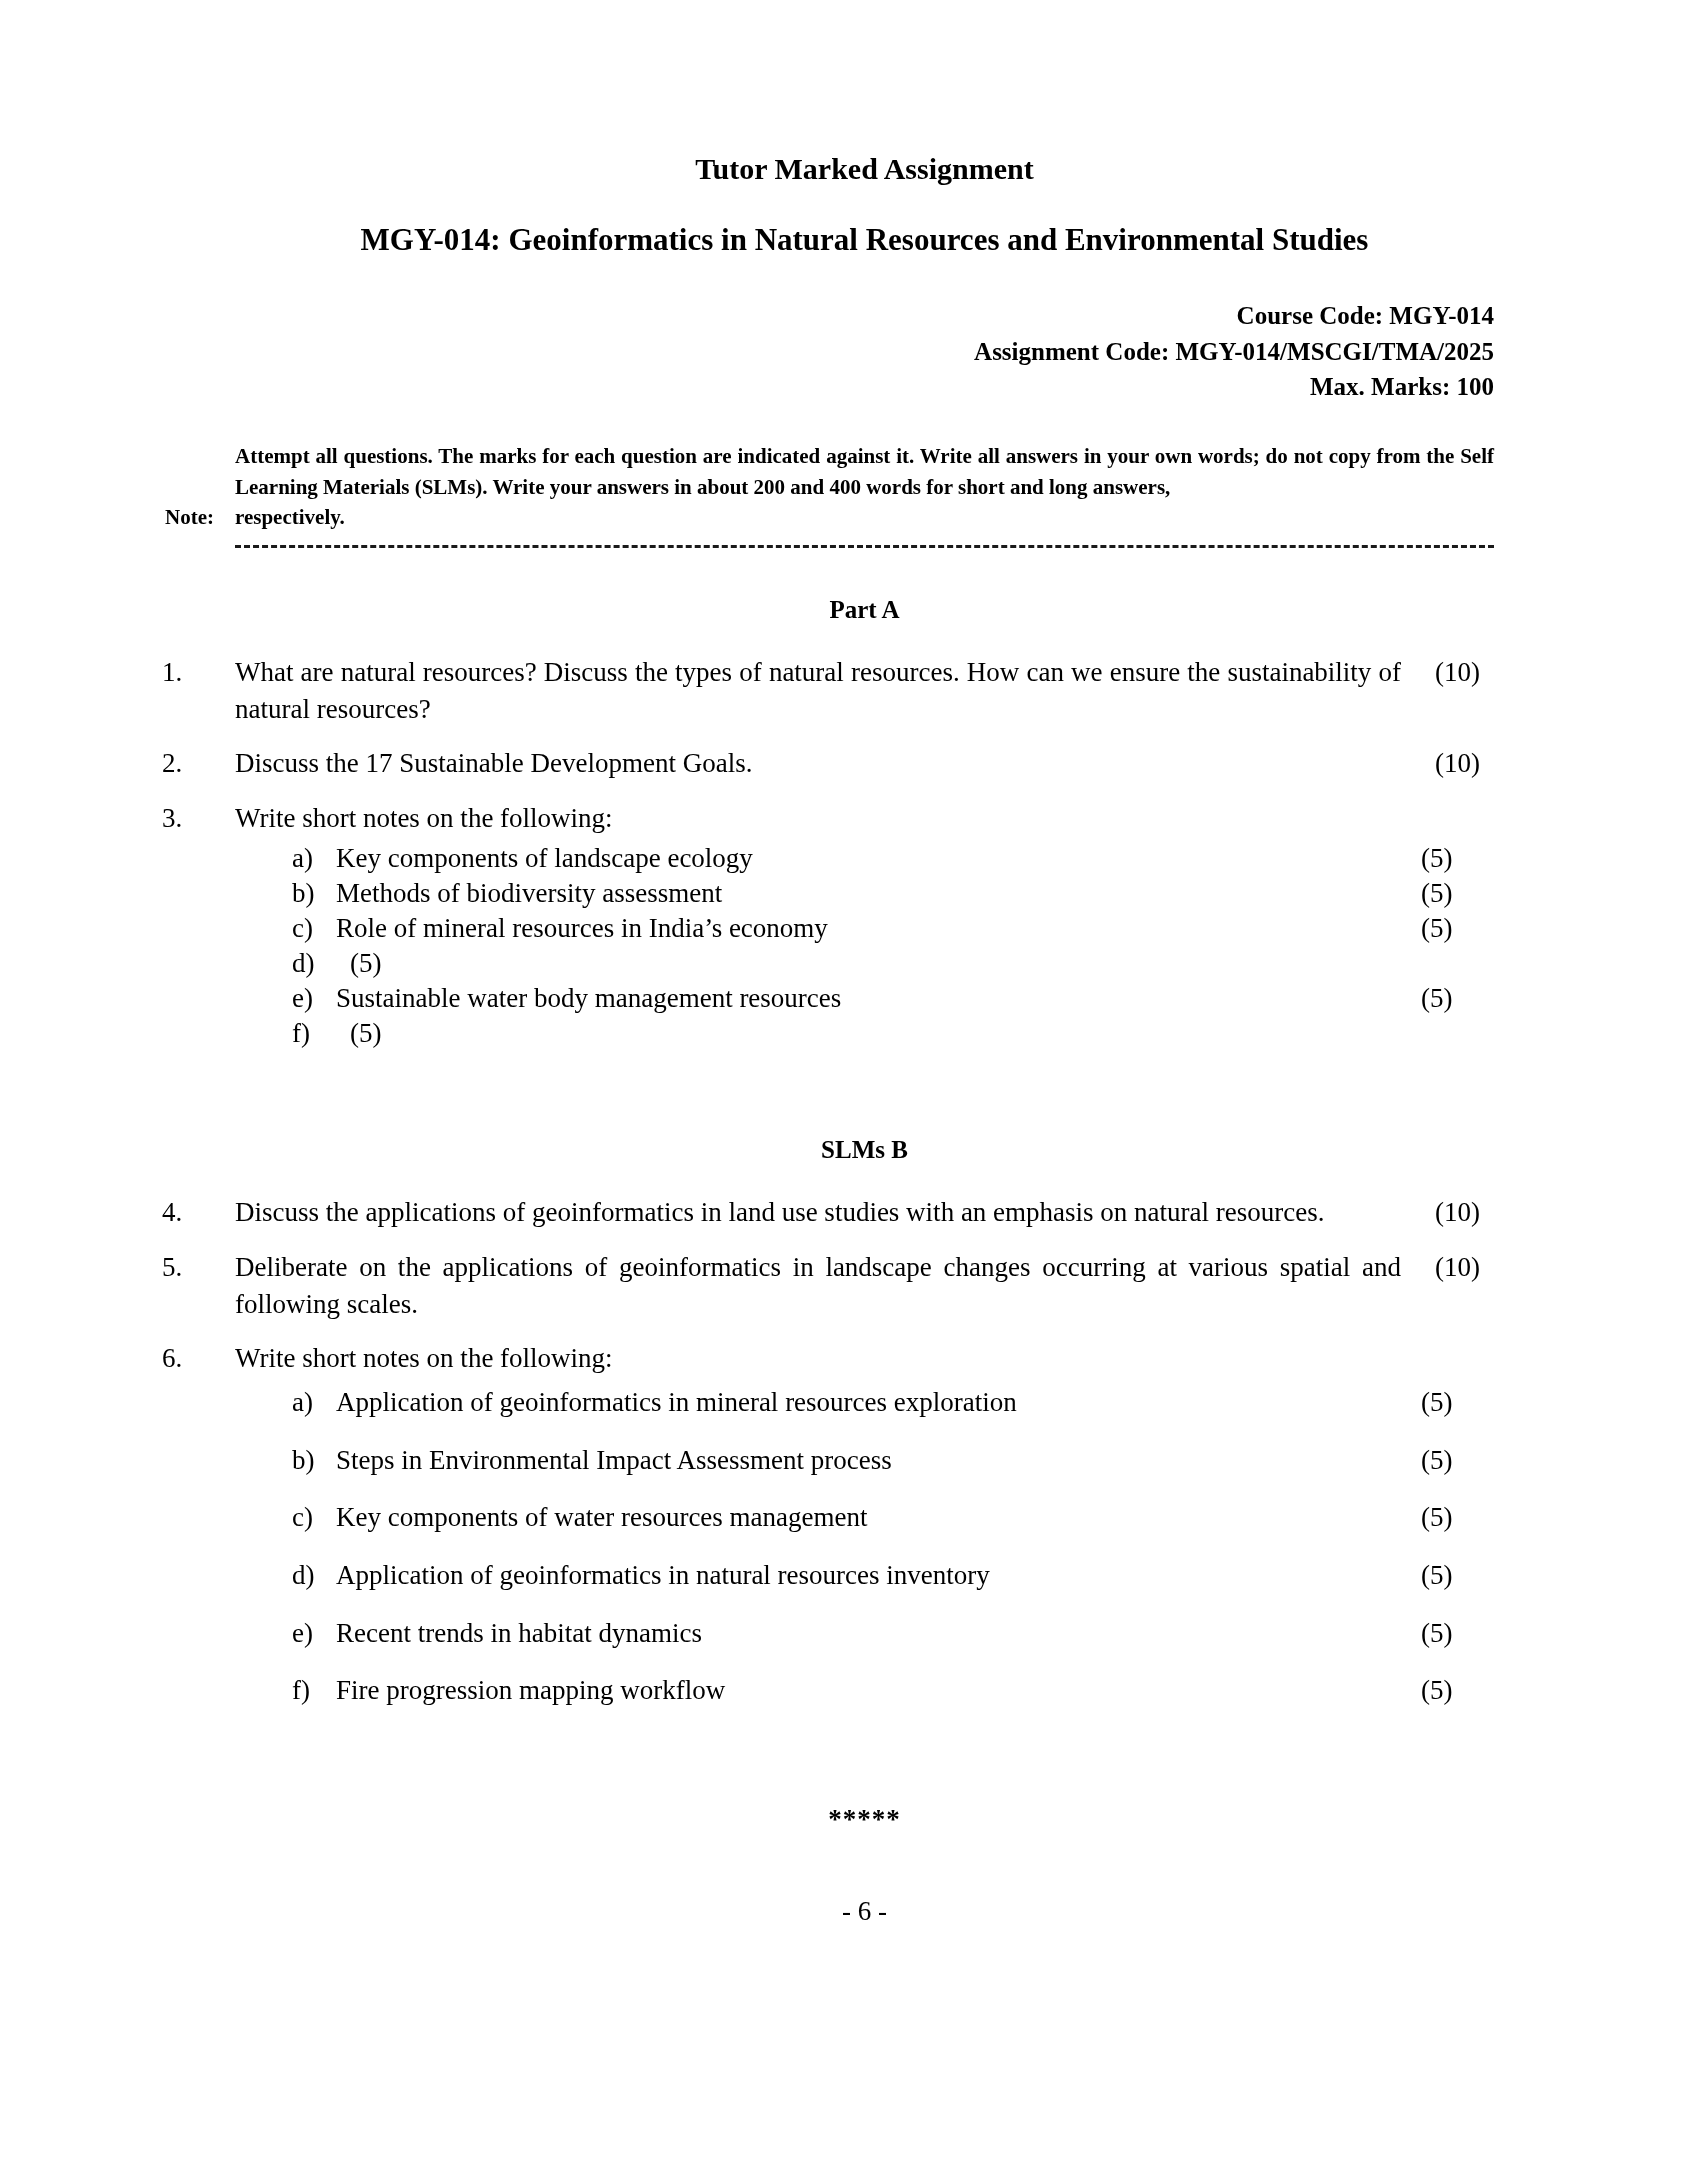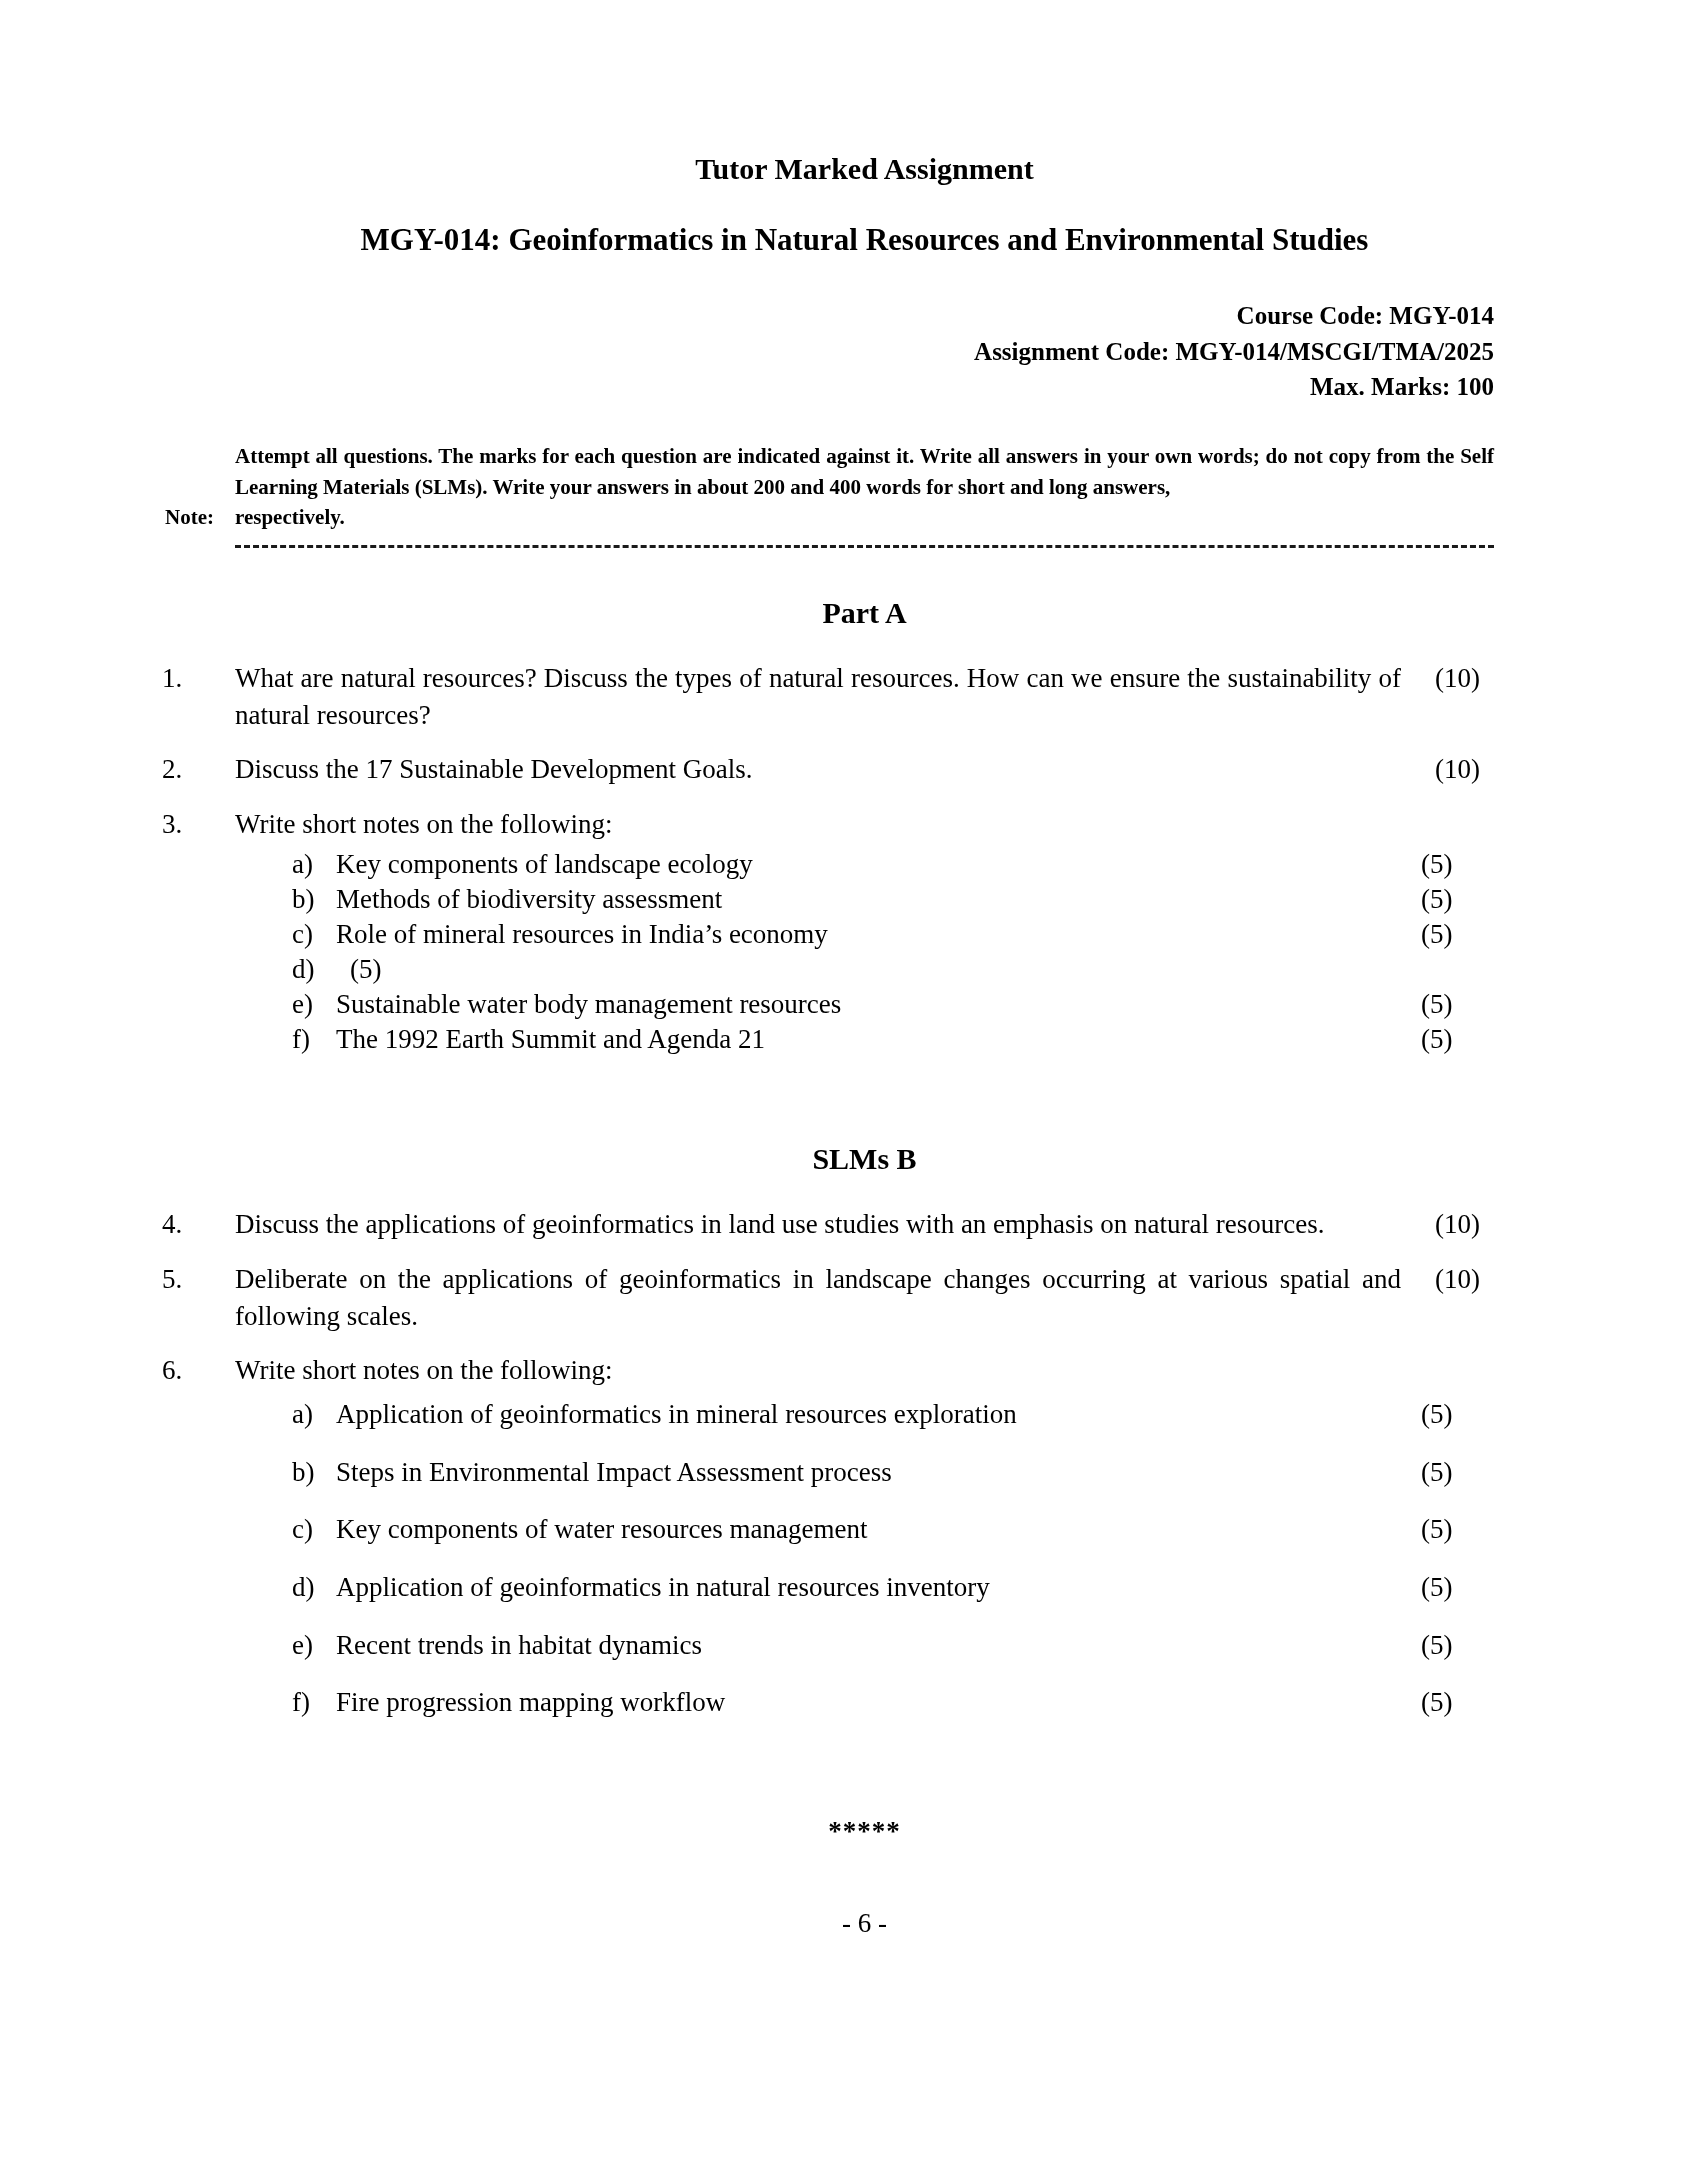--- a/index.html
+++ b/index.html
@@ -88,21 +88,21 @@
     margin-top: 12px;
     height: 0;
     border-top: 3px dashed #1a1a1a;
     width: 100%;
   }
 
   
   .part-heading {
     text-align: center;
     font-weight: bold;
-    font-size: 30px;
+    font-size: 25px;
     margin: 0;
     padding-top: 48px;
   }
   .part-heading.part-b { padding-top: 85px; }
 
   
   .qlist { margin-top: 30px; }
 
   .q-row {
     display: flex;
@@ -242,21 +242,20 @@
           <div class="sub-label">d)</div>
           <div class="sub-marks">(5)</div>
         </div>
         <div class="sub-row">
           <div class="sub-label">e)</div>
           <div class="sub-text">Sustainable water body management resources</div>
           <div class="sub-marks">(5)</div>
         </div>
         <div class="sub-row">
           <div class="sub-label">f)</div>
-          <div class="sub-text">The 1992 Earth Summit and Agenda 21</div>
           <div class="sub-marks">(5)</div>
         </div>
       </div>
 
     </div>
 
     <h3 class="part-heading part-b">SLMs B</h3>
 
     <div class="qlist">
 

